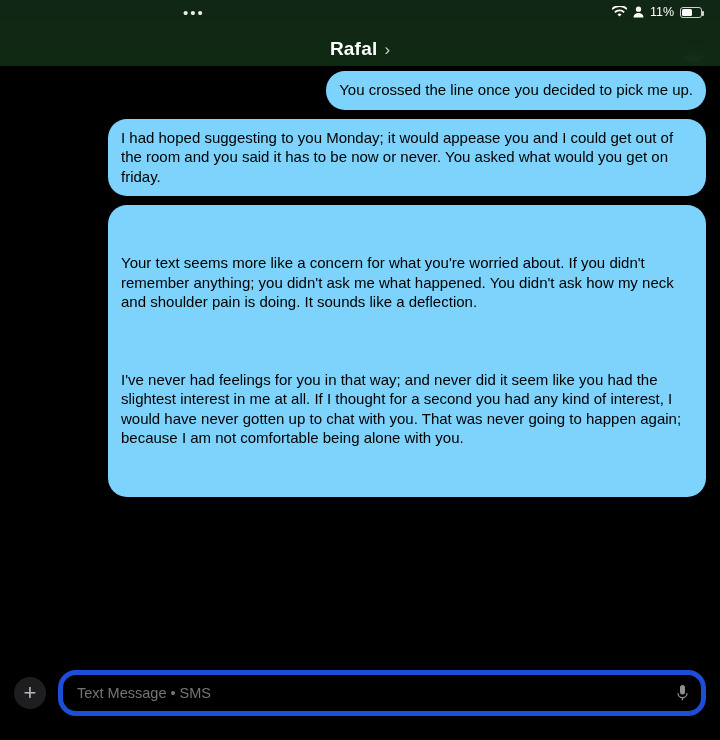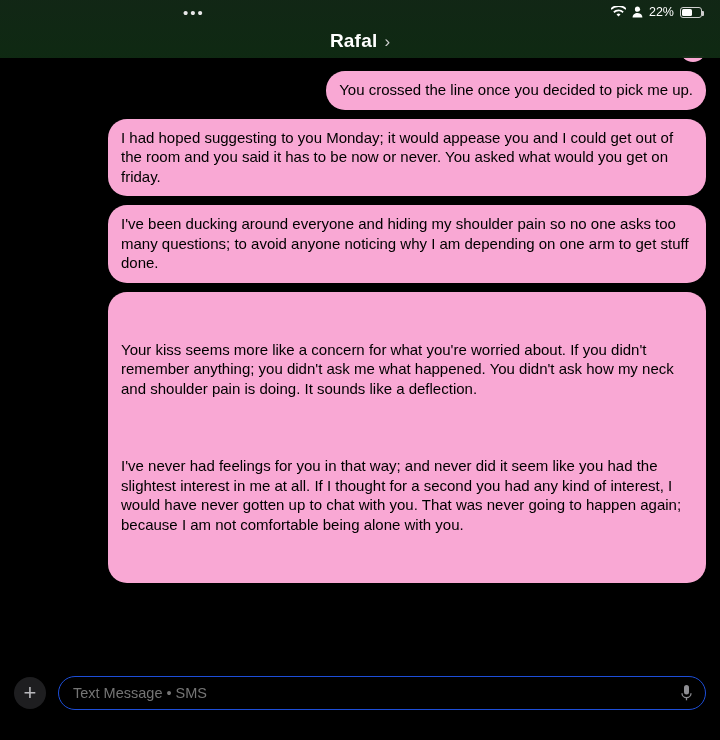--- a/index.html
+++ b/index.html
@@ -85,21 +85,21 @@
     left: 1px; top: 1px; bottom: 1px;
     width: 50%;
     background: #fff;
     border-radius: 1.5px;
   }
 
   
   .header {
     position: absolute;
     top: 0; left: 0; right: 0;
-    height: 58px;
+    height: 66px;
     background: linear-gradient(to bottom, rgba(18,40,22,0.97), rgba(16,45,20,0.92));
     backdrop-filter: blur(8px);
     z-index: 30;
     display: flex;
     align-items: flex-end;
     justify-content: center;
     padding-bottom: 6px;
     box-sizing: border-box;
   }
   .contact {
@@ -141,21 +141,21 @@
     max-width: 572px;
     padding: 9px 13px 10px 13px;
     font-size: 15px;
     line-height: 19.5px;
     border-radius: 19px;
     position: relative;
     word-wrap: break-word;
     white-space: pre-wrap;
   }
   .bubble.out {
-    background: #f9a8d4;
+    background: #7dd3fc;
     color: #000;
   }
   .bubble.out::after {
     content: "";
     position: absolute;
     right: -5px;
     bottom: 0px;
     width: 14px;
     height: 17px;
     background: #27e86b;
@@ -201,22 +201,22 @@
     margin-bottom: 22px;
   }
   .plus-btn span {
     color: #b9b9bd;
     font-size: 22px;
     line-height: 20px;
     font-weight: 300;
   }
   .input-wrap {
     flex: 1 1 auto;
-    height: 34px;
-    border: 1px solid #1d4ed8;
+    height: 46px;
+    border: 5px solid #1d4ed8;
     border-radius: 18px;
     display: flex;
     align-items: center;
     padding: 0 12px;
     box-sizing: border-box;
     margin-bottom: 22px;
     justify-content: space-between;
   }
   .msg-input {
     background: transparent;
@@ -253,21 +253,21 @@
         <svg width="15" height="12" viewBox="0 0 15 12">
             <path d="M7.5 10.6l2-2.2a2.9 2.9 0 0 0-4 0l2 2.2zM7.5 5.2c1.6 0 3 .6 4.1 1.7l1.1-1.3A7.6 7.6 0 0 0 7.5 3.4c-2 0-3.9.8-5.2 2.2l1.1 1.3a5.8 5.8 0 0 1 4.1-1.7zM7.5.9c2.7 0 5.2 1 7 2.9l1.1-1.3A11 11 0 0 0 7.5-.8 11 11 0 0 0-.6 2.5l1.1 1.3A9.9 9.9 0 0 1 7.5.9z" fill="#ffffff"></path>
           </svg>
       </span>
       <span class="person-icon">
         <svg width="11" height="12" viewBox="0 0 11 12">
             <circle cx="5.5" cy="3.2" r="2.6" fill="#fff"></circle>
             <path d="M0.6 11.4c0-2.7 2.2-4.4 4.9-4.4s4.9 1.7 4.9 4.4z" fill="#fff"></path>
           </svg>
       </span>
-      <span>22%</span>
+      <span>11%</span>
       <span class="battery">
         <span class="batt-shell">
             <span class="batt-fill"></span>
           </span>
       </span>
     </div>
   </div>
 
   <div class="header">
     <div class="contact">
@@ -285,27 +285,24 @@
     <div class="row out">
       <div class="bubble out">You crossed the line once you decided to pick me up.</div>
     </div>
 
 
     <div class="row out">
       <div class="bubble out">I had hoped suggesting to you Monday; it would appease you and I could get out of the room and you said it has to be now or never. You asked what would you get on friday.</div>
     </div>
 
 
-    <div class="row out">
-      <div class="bubble out">I've been ducking around everyone and hiding my shoulder pain so no one asks too many questions; to avoid anyone noticing why I am depending on one arm to get stuff done.</div>
-    </div>
 
     <div class="row out">
       <div class="bubble out">
-        <p>Your kiss seems more like a concern for what you're worried about. If you didn't remember anything; you didn't ask me what happened. You didn't ask how my neck and shoulder pain is doing. It sounds like a deflection.</p>
+        <p>Your text seems more like a concern for what you're worried about. If you didn't remember anything; you didn't ask me what happened. You didn't ask how my neck and shoulder pain is doing. It sounds like a deflection.</p>
         <p>I've never had feelings for you in that way; and never did it seem like you had the slightest interest in me at all. If I thought for a second you had any kind of interest, I would have never gotten up to chat with you. That was never going to happen again; because I am not comfortable being alone with you.</p>
       </div>
     </div>
 
   </div>
 
   <div class="composer">
     <div class="plus-btn">
       <span>+</span>
     </div>

